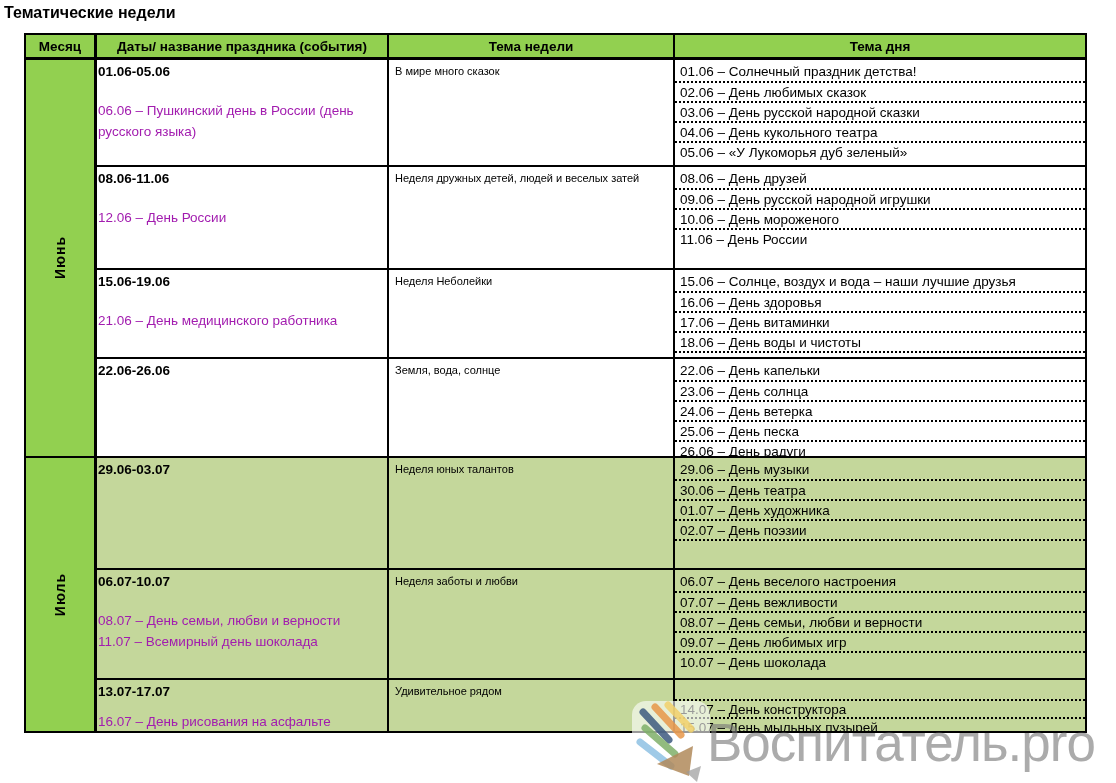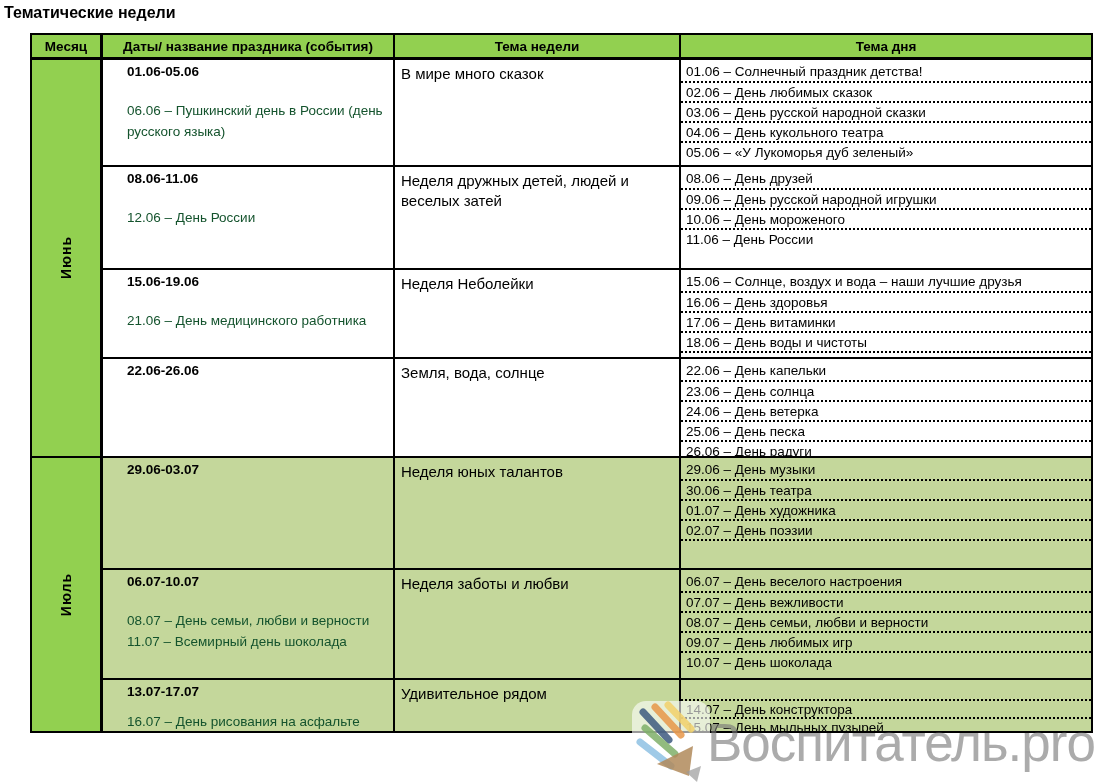--- a/index.html
+++ b/index.html
@@ -6,21 +6,21 @@
   body{
     width:1116px;height:783px;position:relative;overflow:hidden;
     background:#ffffff;color:#000;
     font-family:"Liberation Sans",sans-serif;
   }
   .title{
     position:absolute;top:4px;left:4px;width:1116px;
     font-size:16px;font-weight:bold;margin:0;
   }
   .table{
-    position:absolute;left:30px;top:33px;width:1063px;
+    position:absolute;left:24px;top:33px;width:1063px;
     border:2px solid #000;box-sizing:border-box;background:#fff;
   }
   .header-row{
     display:grid;grid-template-columns:71px 292px 286px 1fr;
     background:#92d050;border-bottom:3px solid #000;height:22px;
   }
   .header-cell{
     display:flex;align-items:center;justify-content:center;
     font-weight:bold;font-size:13.5px;box-sizing:border-box;
     border-right:2px solid #000;overflow:hidden;white-space:nowrap;
@@ -39,26 +39,26 @@
   }
   .weeks{display:flex;flex-direction:column;}
   .week-row{
     display:grid;grid-template-columns:292px 286px 1fr;
     box-sizing:border-box;
   }
   .week-row + .week-row{border-top:2px solid #000;}
   .h1{height:105px}.h2{height:103px}.h3{height:89px}.h4{height:99px}
   .h5{height:110px}.h6{height:110px}.h7{height:53px}
   .cell{box-sizing:border-box;overflow:hidden;}
-  .dates-cell{border-right:2px solid #000;padding:4px 8px 3px 24px;}
-  .theme-cell{border-right:2px solid #000;padding:4px 6px 3px 6px;font-size:15px;line-height:1.35;}
+  .dates-cell{border-right:2px solid #000;padding:4px 8px 3px 1px;}
+  .theme-cell{border-right:2px solid #000;padding:4px 6px 3px 6px;font-size:11px;line-height:1.35;}
   .july .cell{background:#c4d79b;}
   .date-range{font-weight:bold;font-size:13.5px;}
   .holiday{
-    color:#14532d;font-size:13.5px;line-height:1.55;margin-top:22px;
+    color:#a21caf;font-size:13.5px;line-height:1.55;margin-top:22px;
   }
   .holiday + .holiday{margin-top:0;}
   .w7 .holiday{margin-top:13px;}
   .days-cell{display:flex;flex-direction:column;}
   .day-row{
     flex:0 0 20px;box-sizing:border-box;padding:2px 4px 0 5px;
     font-size:13.5px;border-bottom:2px dotted #000;
     white-space:nowrap;overflow:hidden;
   }
   .day-row.first{flex-basis:23px;padding-top:4px;}

